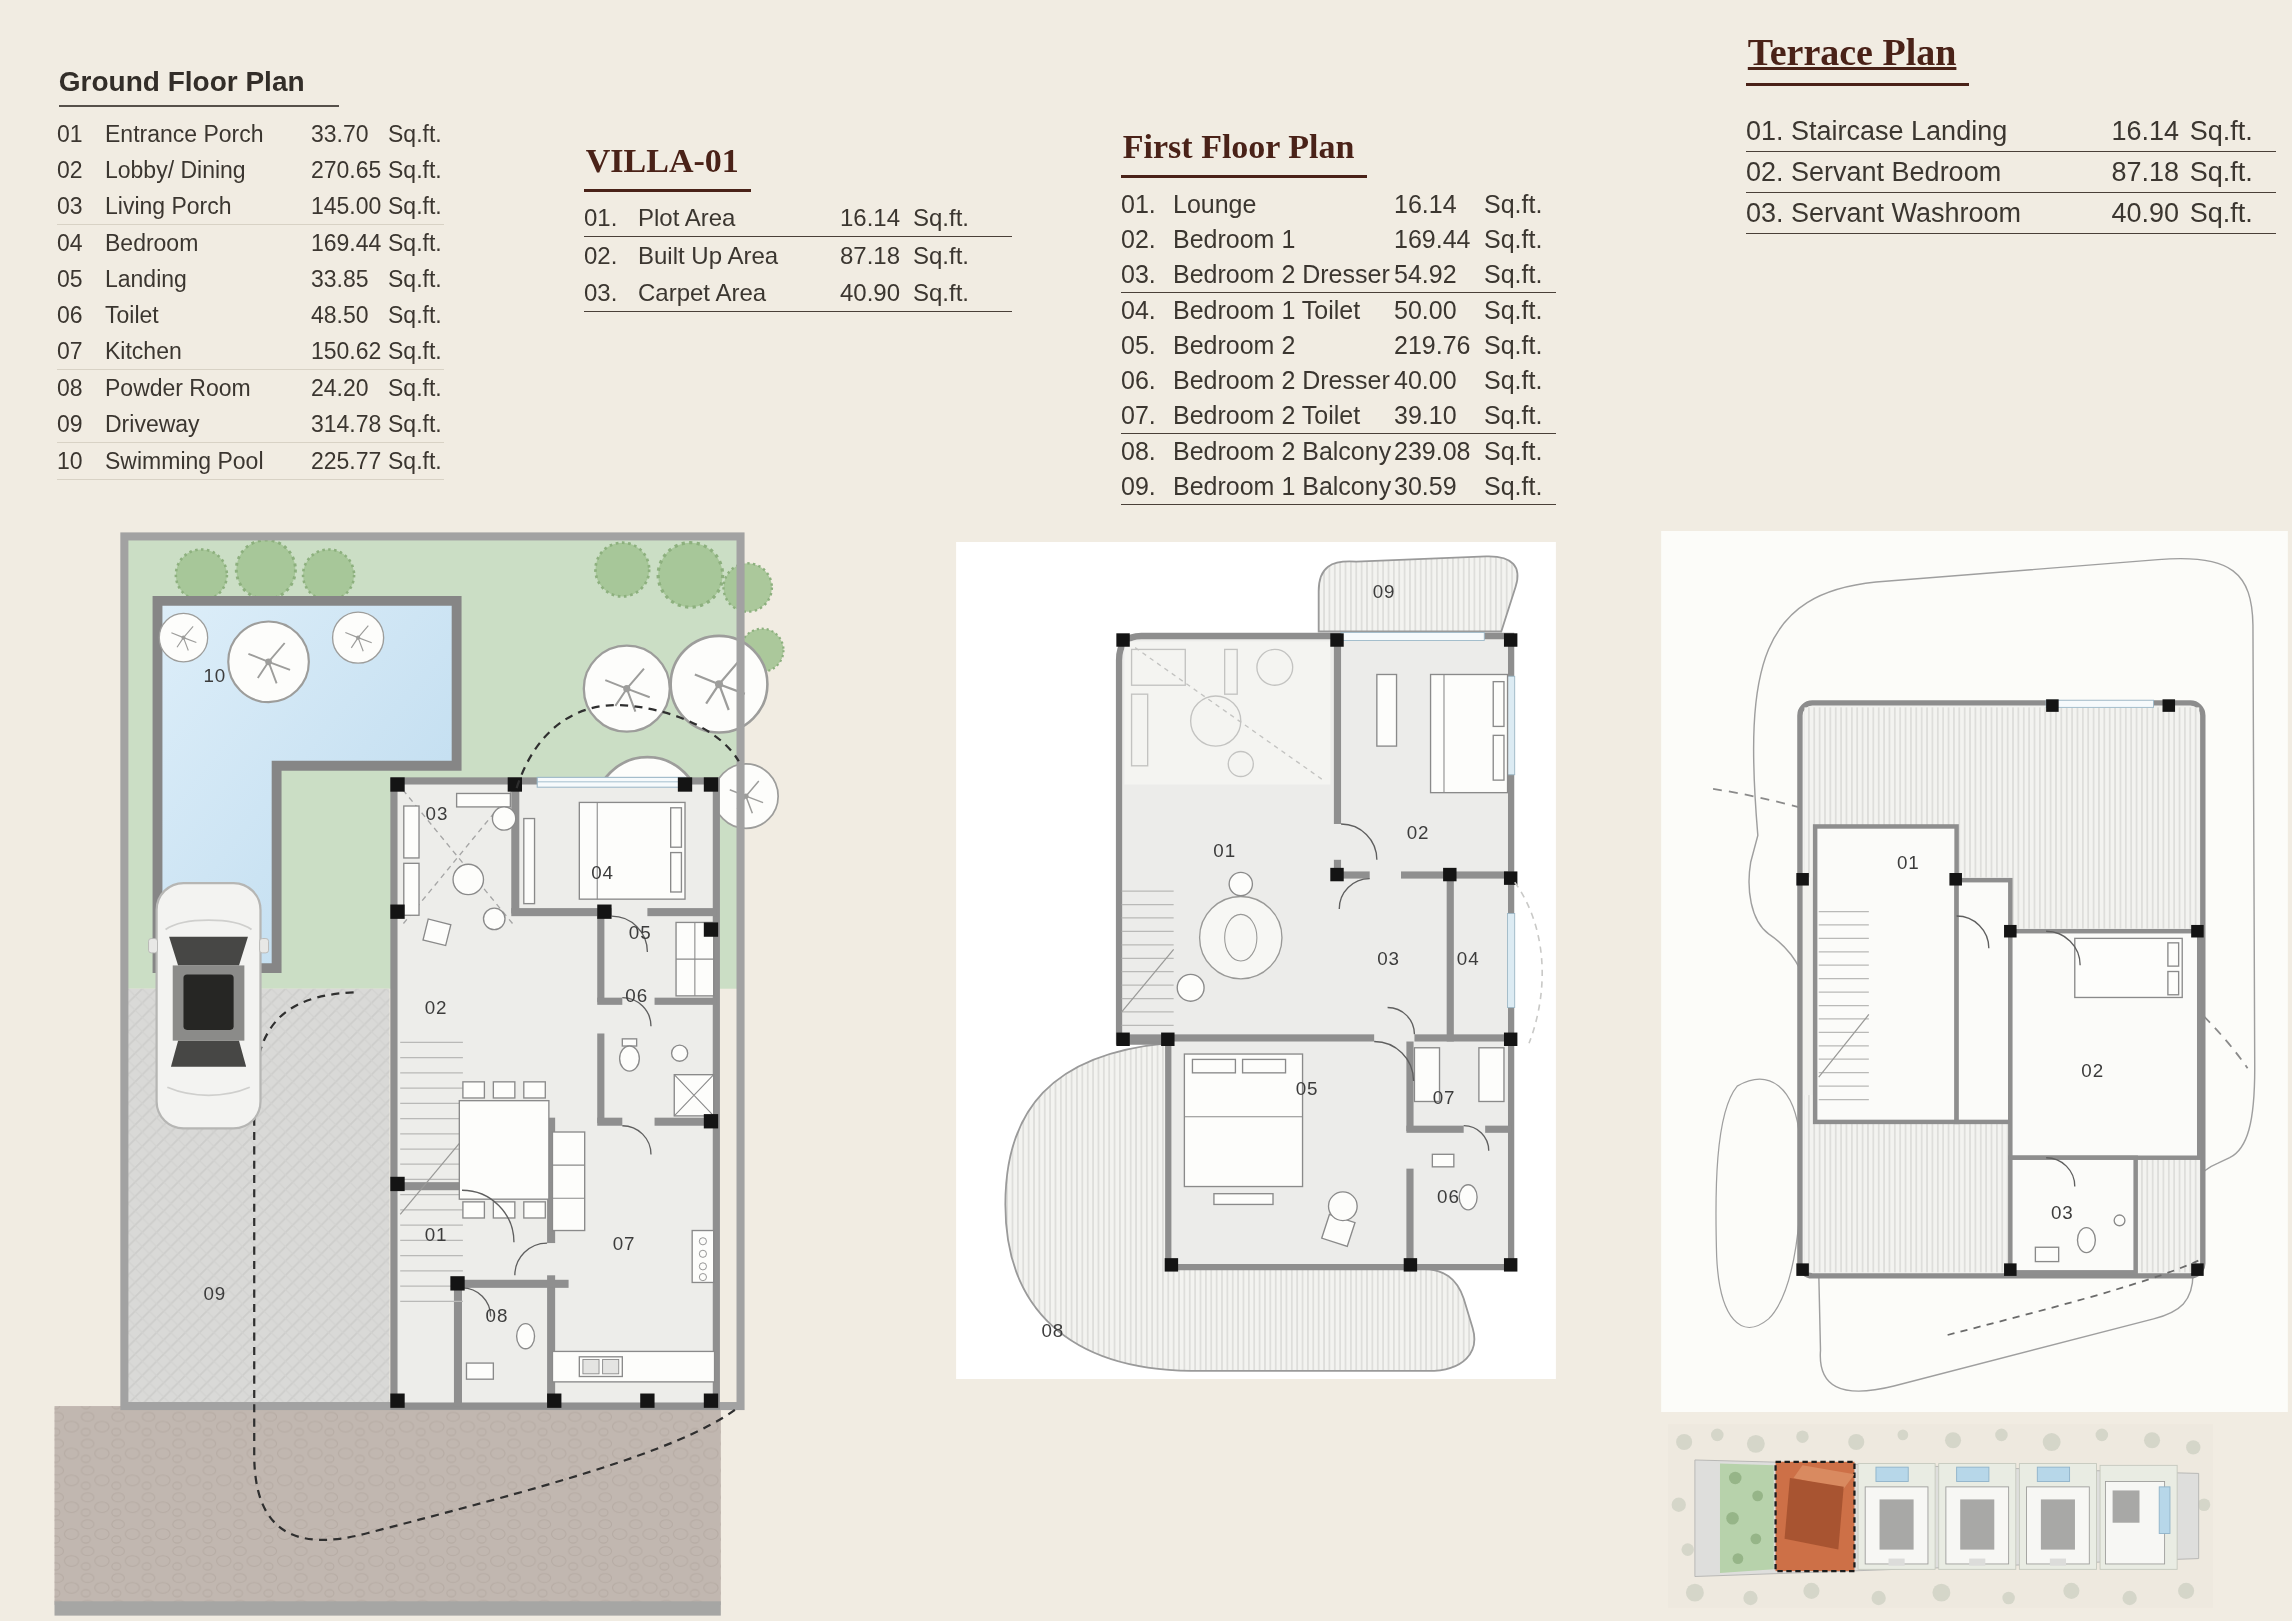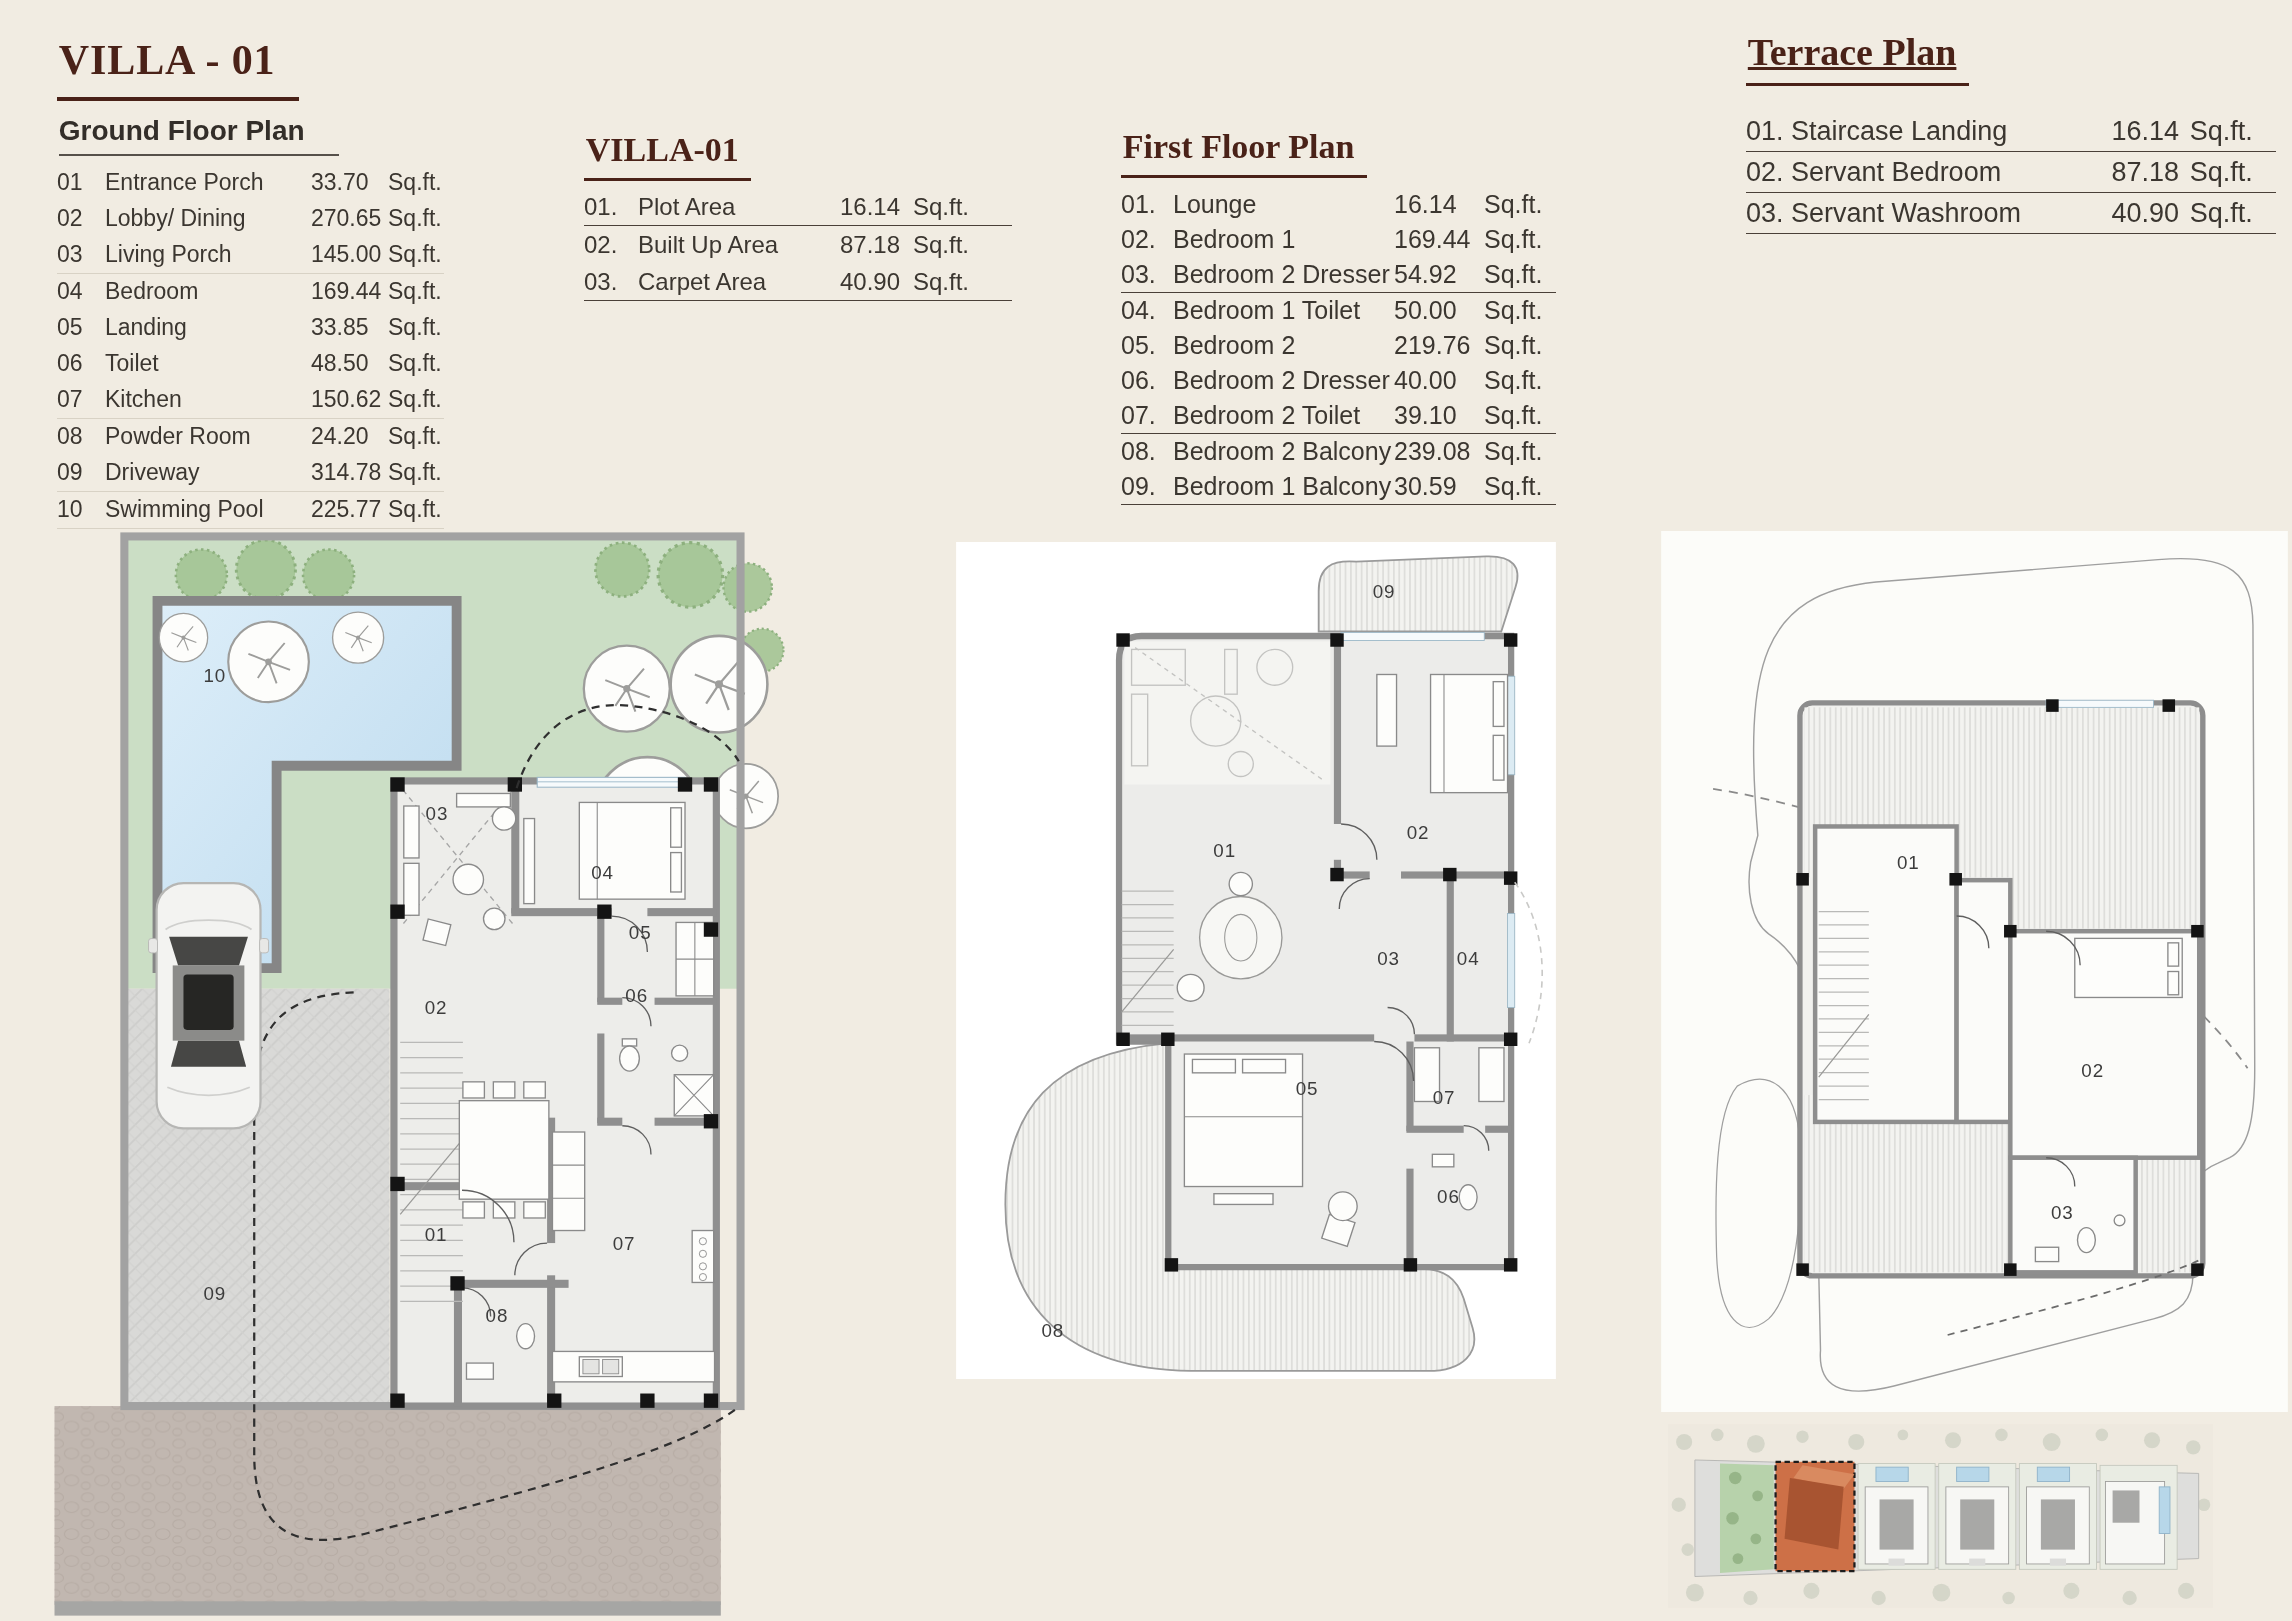--- a/index.html
+++ b/index.html
@@ -35,21 +35,21 @@
   .wallfill{fill:#8f8f8f;}
   .furn{fill:#fdfdfb;stroke:#8a8a8a;stroke-width:1.5;}
   .furn-light{fill:none;stroke:#c3c3c1;stroke-width:1.5;}
   .arc{fill:none;stroke:#5f5f5f;stroke-width:1.5;}
   .col{fill:#141414;}
 </style>
 </head>
 <body>
 
 <div class="abs" style="left:57px;top:36px;">
-  <h1 class="villa h-serif">VILLA - 01</h1><br>
+  <br>
   <h2 class="ground">Ground Floor Plan</h2>
   <div class="tbl tbl-ground" style="margin-top:9px">
       <div class="row">
         <span class="cell-num">01</span>
         <span class="cell-name">Entrance Porch</span>
         <span class="cell-value">33.70</span>
         <span class="cell-unit">Sq.ft.</span>
       </div>
       <div class="row">
         <span class="cell-num">02</span>
@@ -101,21 +101,21 @@
       </div>
       <div class="row sep">
         <span class="cell-num">10</span>
         <span class="cell-name">Swimming Pool</span>
         <span class="cell-value">225.77</span>
         <span class="cell-unit">Sq.ft.</span>
       </div>
     </div>
 </div>
 
-<div class="abs" style="left:584px;top:131px;">
+<div class="abs" style="left:584px;top:142px;">
   <div class="blk-title h-serif">VILLA-01</div>
   <div class="tbl tbl-mid" style="margin-top:7.2px">
       <div class="row sep">
         <span class="cell-num">01.</span>
         <span class="cell-name">Plot Area</span>
         <span class="cell-value">16.14</span>
         <span class="cell-unit">Sq.ft.</span>
       </div>
       <div class="row">
         <span class="cell-num">02.</span>

